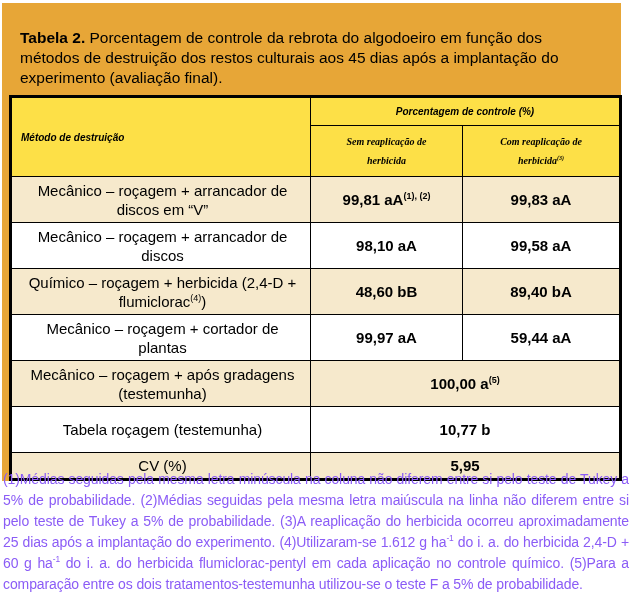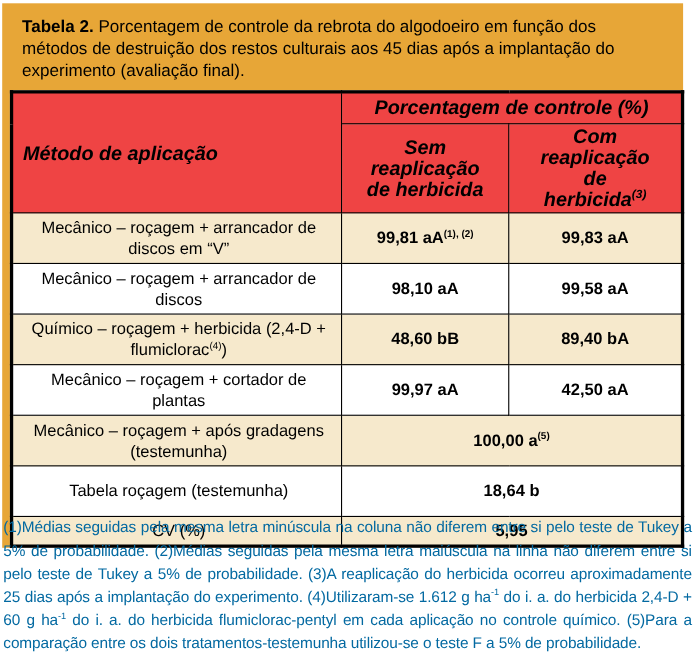--- a/index.html
+++ b/index.html
@@ -14,53 +14,54 @@
   }
   .panel {
     position:absolute;
     left:2px; top:3px;
     width:619px;
     background:#E7A637;
     padding-top:8px;
     padding-bottom:0;
   }
   .caption {
-    margin:4px 16px 7px 18px;
+    margin:17px 16px 7px 18px;
     font-size:15.5px;
     line-height:20px;
     color:#000;
   }
   .caption .cap-label { font-weight:bold; }
   table {
     border-collapse:collapse;
     margin-left:7px;
     width:610px;
     table-layout:fixed;
     background:#ffffff;
     border:3px solid #000;
   }
   th, td { border:1.5px solid #000; }
   thead th {
     font-style:italic;
     font-weight:bold;
-    font-size:18px;
+    font-size:10px;
     color:#000;
-    background:#ef4444;
+    background:#fde047;
   }
   .method-h {
     text-align:left;
     padding-left:9px;
     padding-right:6px;
   }
   .group-h { height:29px; text-align:center; }
   .sub-h {
     height:51px;
     text-align:center;
     line-height:19px;
     padding:2px 20px;
+    font-family:Liberation Serif, serif;
   }
   tbody tr { height:46px; }
   tbody tr:last-child { height:27px; }
   tbody tr.shaded { background:#F6E9CC; }
   tbody td { font-size:15px; color:#000; }
   td.method {
     text-align:center;
     padding:3px 6px 3px 9px;
     line-height:19px;
   }
@@ -71,39 +72,39 @@
     vertical-align:super;
   }
   .footnotes {
     position:absolute;
     left:3px; top:469px;
     width:626px;
     font-size:14px;
     line-height:21px;
     letter-spacing:-0.1px;
     text-align:justify;
-    color:#0369a1;
+    color:#8b5cf6;
     margin:0;
   }
 </style>
 </head>
 <body>
 
 <div class="panel">
   <p class="caption"><span class="cap-label">Tabela 2.</span> <span>Porcentagem de controle da rebrota do algodoeiro em função dos métodos de destruição dos restos culturais aos 45 dias após a implantação do experimento (avaliação final).</span></p>
 
   <table>
     <colgroup>
       <col style="width:300px">
       <col style="width:152px">
       <col style="width:158px">
     </colgroup>
     <thead>
       <tr>
-        <th rowspan="2" class="method-h">Método de aplicação</th>
+        <th rowspan="2" class="method-h">Método de destruição</th>
         <th colspan="2" class="group-h">Porcentagem de controle (%)</th>
       </tr>
       <tr>
         <th class="sub-h">Sem reaplicação de herbicida</th>
         <th class="sub-h">Com reaplicação de herbicida<sup>(3)</sup></th>
       </tr>
     </thead>
     <tbody id="tbody">
         <tr class="shaded">
           <td class="method">Mecânico – roçagem + arrancador de discos em “V”</td>
@@ -116,29 +117,29 @@
           <td class="val">99,58 aA</td>
         </tr>
         <tr class="shaded">
           <td class="method">Químico – roçagem + herbicida (2,4-D + flumiclorac<sup>(4)</sup>)</td>
           <td class="val">48,60 bB</td>
           <td class="val">89,40 bA</td>
         </tr>
         <tr>
           <td class="method">Mecânico – roçagem + cortador de plantas</td>
           <td class="val">99,97 aA</td>
-          <td class="val">42,50 aA</td>
+          <td class="val">59,44 aA</td>
         </tr>
         <tr class="shaded">
           <td class="method">Mecânico – roçagem + após gradagens (testemunha)</td>
           <td class="val" colspan="2">100,00 a<sup>(5)</sup></td>
         </tr>
         <tr>
           <td class="method">Tabela roçagem (testemunha)</td>
-          <td class="val" colspan="2">18,64 b</td>
+          <td class="val" colspan="2">10,77 b</td>
         </tr>
         <tr class="shaded">
           <td class="method">CV (%)</td>
           <td class="val" colspan="2">5,95</td>
         </tr>
       </tbody>
   </table>
 </div>
 
 <p class="footnotes">(1)Médias seguidas pela mesma letra minúscula na coluna não diferem entre si pelo teste de Tukey a 5% de probabilidade. (2)Médias seguidas pela mesma letra maiúscula na linha não diferem entre si pelo teste de Tukey a 5% de probabilidade. (3)A reaplicação do herbicida ocorreu aproximadamente 25 dias após a implantação do experimento. (4)Utilizaram-se 1.612 g ha<sup>-1</sup> do i. a. do herbicida 2,4-D + 60 g ha<sup>-1</sup> do i. a. do herbicida flumiclorac-pentyl em cada aplicação no controle químico. (5)Para a comparação entre os dois tratamentos-testemunha utilizou-se o teste F a 5% de probabilidade.</p>

